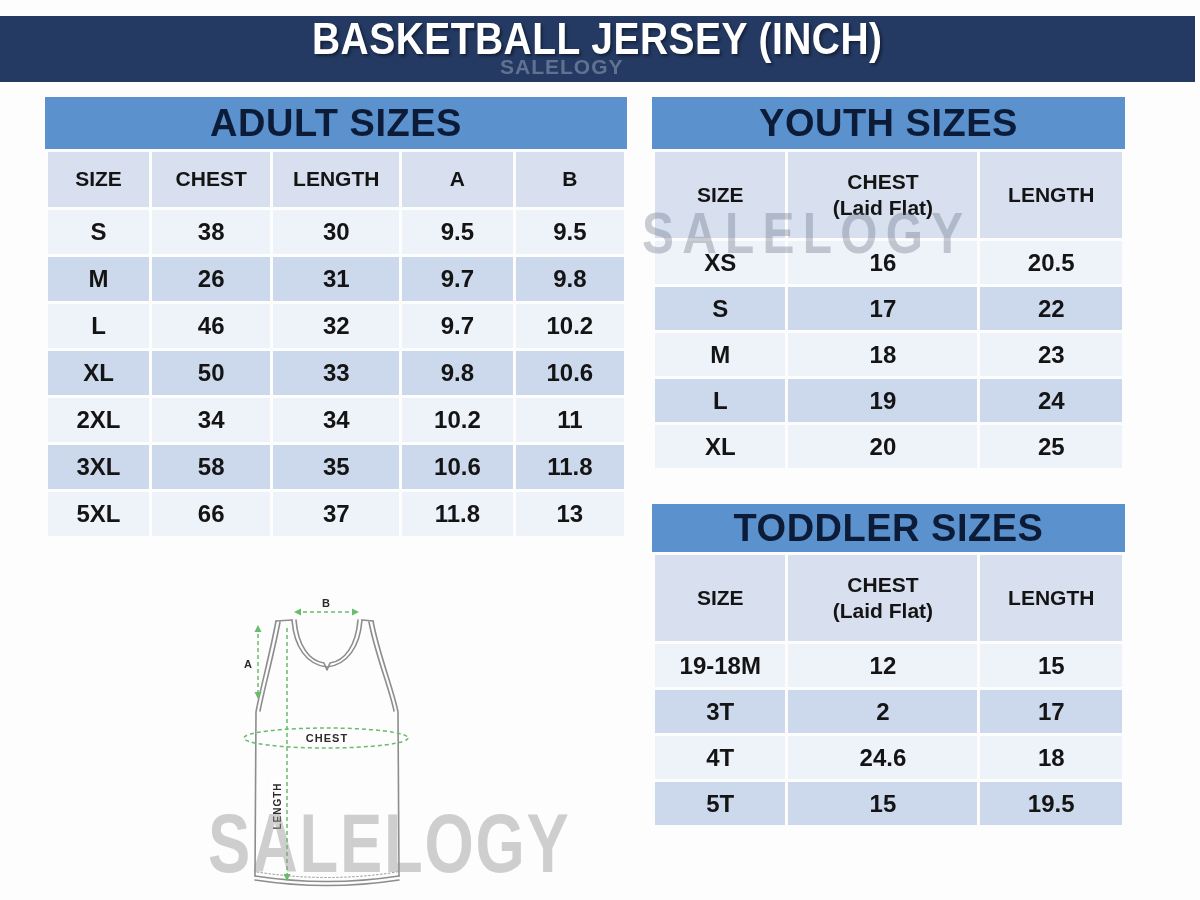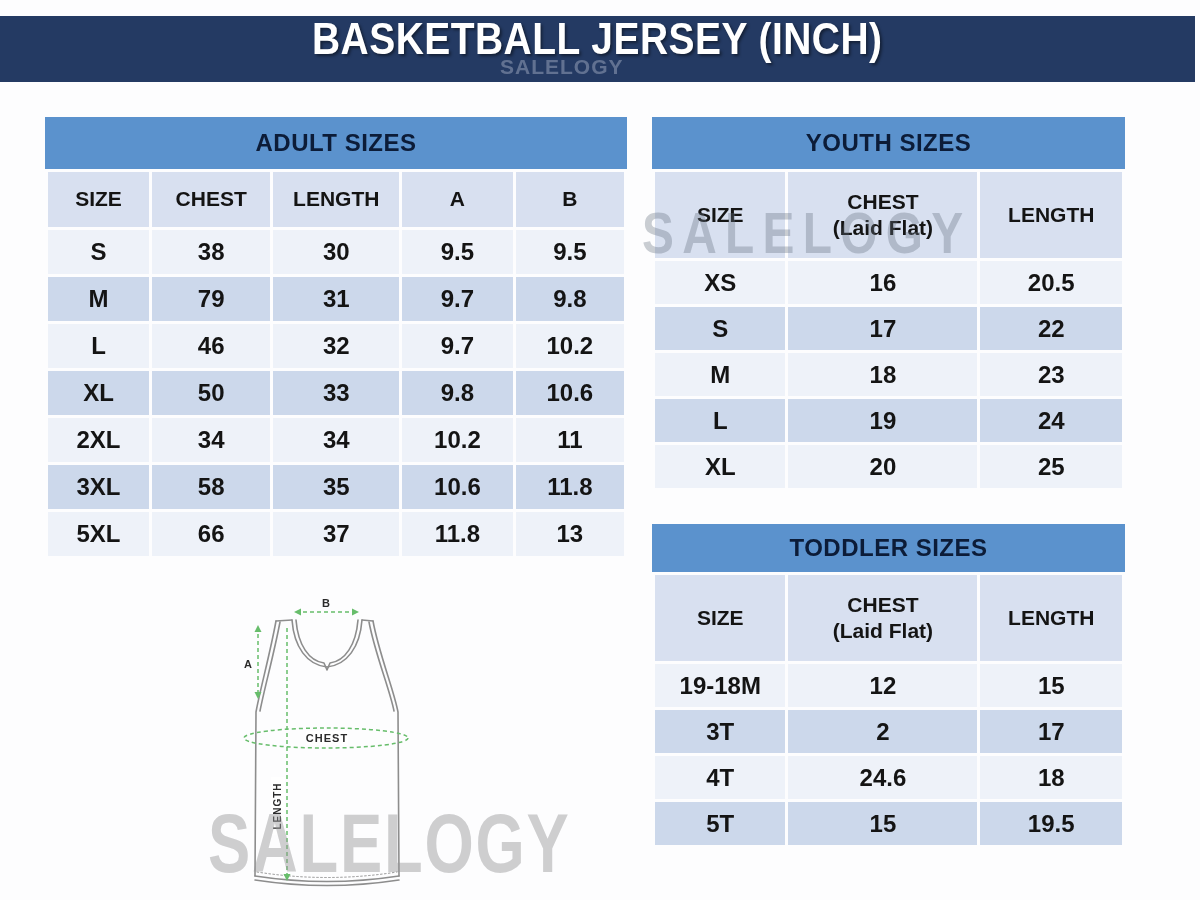--- a/index.html
+++ b/index.html
@@ -8,21 +8,21 @@
 
   
   .title-band{position:absolute;left:0;top:16px;width:1195px;height:66px;background:#243a63;
               display:flex;align-items:flex-start;justify-content:center;}
   .title-text{color:#ffffff;font-weight:bold;font-size:41px;letter-spacing:0.5px;
               transform:scale(0.95,1.08);text-shadow:2px 2px 3px rgba(0,0,0,.45);white-space:nowrap;}
 
   
   .tbl{position:absolute;}
   .tbl .band{height:52px;background:#5b92cd;display:flex;align-items:center;justify-content:center;
-             font-weight:bold;font-size:24px;color:#0c1c38;letter-spacing:0.5px;margin-top:20px;}
+             font-weight:bold;font-size:38px;color:#0c1c38;letter-spacing:0.5px;}
   .toddler .band{height:48px;text-align:right;}
   table{border-collapse:separate;border-spacing:3px;width:100%;table-layout:fixed;}
   th,td{padding:0;text-align:center;vertical-align:middle;font-weight:bold;color:#141414;}
   th{background:#d8e0f0;font-size:21px;white-space:pre-line;line-height:1.25;}
   td{font-size:24px;}
   tbody tr:nth-child(odd) td{background:#eef2f9;}
   tbody tr:nth-child(even) td{background:#ccd8eb;}
 
   .adult{left:45px;top:97px;width:582px;}
   .adult th{height:55px;}
@@ -75,21 +75,21 @@
         <tbody>
           <tr>
             <td>S</td>
             <td>38</td>
             <td>30</td>
             <td>9.5</td>
             <td>9.5</td>
           </tr>
           <tr>
             <td>M</td>
-            <td>79</td>
+            <td>26</td>
             <td>31</td>
             <td>9.7</td>
             <td>9.8</td>
           </tr>
           <tr>
             <td>L</td>
             <td>46</td>
             <td>32</td>
             <td>9.7</td>
             <td>10.2</td>

